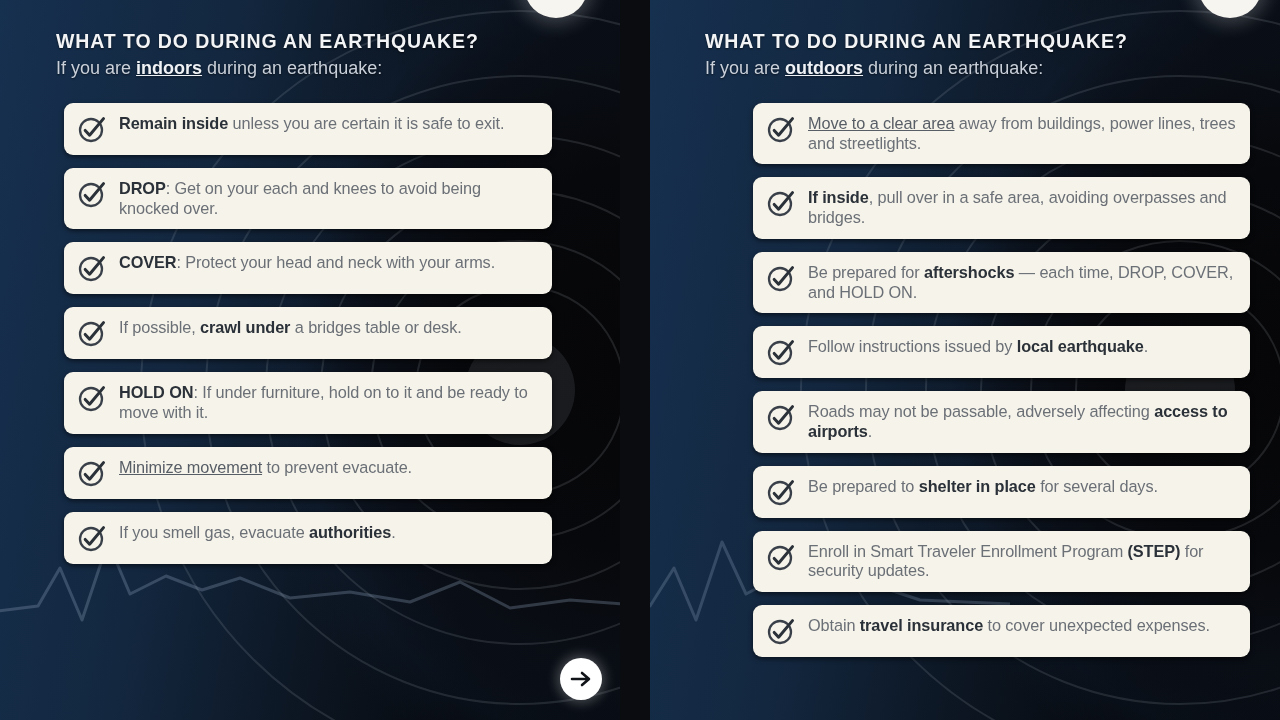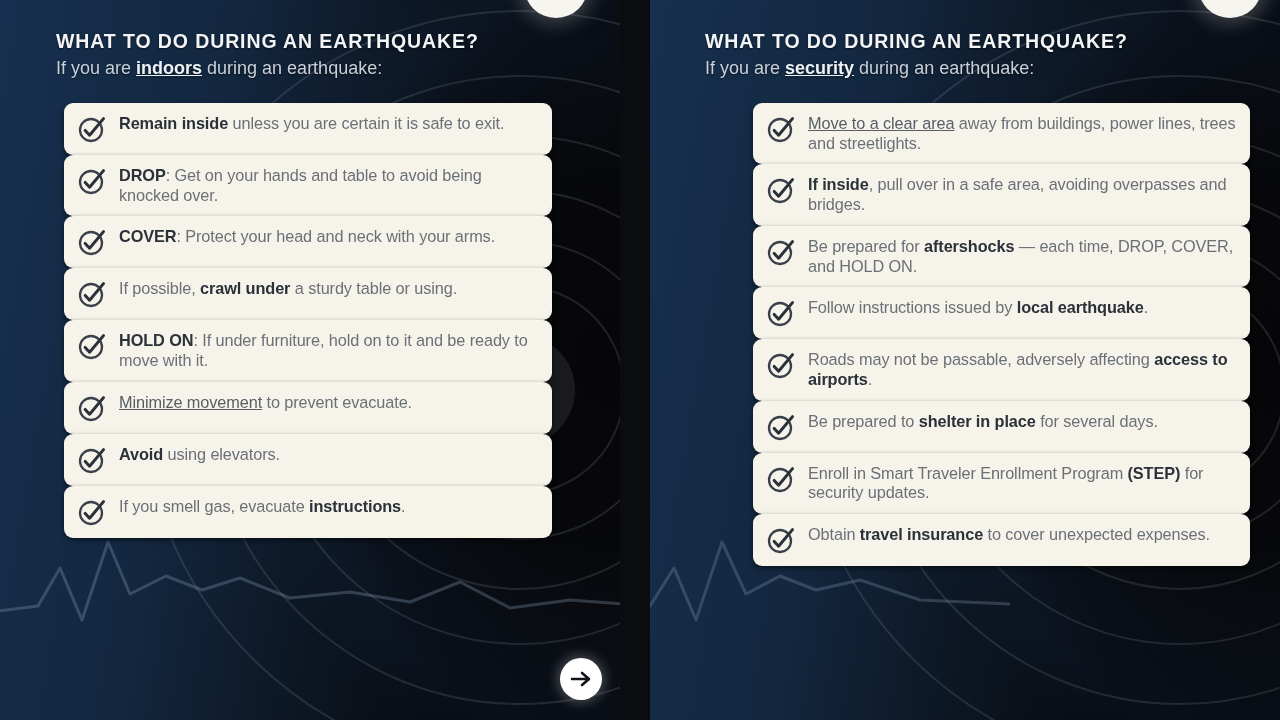--- a/index.html
+++ b/index.html
@@ -78,20 +78,21 @@
   .cards { position:absolute; top:103px; z-index:4; }
   .panel.left  .cards { left:64px; width:488px; }
   .panel.right .cards { left:733px; width:500px; }
   .panel.right .cards { left:103px; width:497px; }
 
   .card {
     display:flex; align-items:flex-start; gap:12px;
     background:#f6f3ea;
     border-radius:9px;
     padding:10px 14px 11px 13px;
+    margin-bottom:13px;
     box-shadow:0 2px 5px rgba(0,0,0,0.55);
     min-height:49px;
   }
   .card .txt {
     color:#6b7077; font-size:16.3px; line-height:1.21;
     letter-spacing:-0.1px; padding-top:1px;
   }
   .card .txt b { color:#2b3138; font-weight:700; }
   .card .txt u { color:#585e66; }
 
@@ -151,39 +152,39 @@
           </span>
           <div class="txt"><b>Remain inside</b><span> unless you are certain it is safe to exit.</span></div>
         </div>
         <div class="card">
           <span class="chk">
             <svg viewBox="0 0 30 30">
               <circle cx="14" cy="16" r="11" fill="none" stroke="#3a4049" stroke-width="2.3"></circle>
               <path d="M8.2 16.4 L12.6 21.2 L26.5 4.6" fill="none" stroke="#2b3138" stroke-width="3" stroke-linecap="round" stroke-linejoin="round"></path>
             </svg>
           </span>
-          <div class="txt"><b>DROP</b><span>: Get on your hands and table to avoid being knocked over.</span></div>
+          <div class="txt"><b>DROP</b><span>: Get on your each and knees to avoid being knocked over.</span></div>
         </div>
         <div class="card">
           <span class="chk">
             <svg viewBox="0 0 30 30">
               <circle cx="14" cy="16" r="11" fill="none" stroke="#3a4049" stroke-width="2.3"></circle>
               <path d="M8.2 16.4 L12.6 21.2 L26.5 4.6" fill="none" stroke="#2b3138" stroke-width="3" stroke-linecap="round" stroke-linejoin="round"></path>
             </svg>
           </span>
           <div class="txt"><b>COVER</b><span>: Protect your head and neck with your arms.</span></div>
         </div>
         <div class="card">
           <span class="chk">
             <svg viewBox="0 0 30 30">
               <circle cx="14" cy="16" r="11" fill="none" stroke="#3a4049" stroke-width="2.3"></circle>
               <path d="M8.2 16.4 L12.6 21.2 L26.5 4.6" fill="none" stroke="#2b3138" stroke-width="3" stroke-linecap="round" stroke-linejoin="round"></path>
             </svg>
           </span>
-          <div class="txt"><span>If possible, </span><b>crawl under</b><span> a sturdy table or using.</span></div>
+          <div class="txt"><span>If possible, </span><b>crawl under</b><span> a bridges table or desk.</span></div>
         </div>
         <div class="card">
           <span class="chk">
             <svg viewBox="0 0 30 30">
               <circle cx="14" cy="16" r="11" fill="none" stroke="#3a4049" stroke-width="2.3"></circle>
               <path d="M8.2 16.4 L12.6 21.2 L26.5 4.6" fill="none" stroke="#2b3138" stroke-width="3" stroke-linecap="round" stroke-linejoin="round"></path>
             </svg>
           </span>
           <div class="txt"><b>HOLD ON</b><span>: If under furniture, hold on to it and be ready to move with it.</span></div>
         </div>
@@ -196,30 +197,21 @@
           </span>
           <div class="txt"><u>Minimize movement</u><span> to prevent evacuate.</span></div>
         </div>
         <div class="card">
           <span class="chk">
             <svg viewBox="0 0 30 30">
               <circle cx="14" cy="16" r="11" fill="none" stroke="#3a4049" stroke-width="2.3"></circle>
               <path d="M8.2 16.4 L12.6 21.2 L26.5 4.6" fill="none" stroke="#2b3138" stroke-width="3" stroke-linecap="round" stroke-linejoin="round"></path>
             </svg>
           </span>
-          <div class="txt"><b>Avoid</b><span> using elevators.</span></div>
-        </div>
-        <div class="card">
-          <span class="chk">
-            <svg viewBox="0 0 30 30">
-              <circle cx="14" cy="16" r="11" fill="none" stroke="#3a4049" stroke-width="2.3"></circle>
-              <path d="M8.2 16.4 L12.6 21.2 L26.5 4.6" fill="none" stroke="#2b3138" stroke-width="3" stroke-linecap="round" stroke-linejoin="round"></path>
-            </svg>
-          </span>
-          <div class="txt"><span>If you smell gas, evacuate </span><b>instructions</b><span>.</span></div>
+          <div class="txt"><span>If you smell gas, evacuate </span><b>authorities</b><span>.</span></div>
         </div>
       </div>
 
     <button class="next-btn">
       <svg viewBox="0 0 24 24">
         <path d="M3 12h16M13 6l7 6-7 6" fill="none" stroke="#111418" stroke-width="2.6" stroke-linecap="round" stroke-linejoin="round"></path>
       </svg>
     </button>
   </section>
 
@@ -241,21 +233,21 @@
 
     <svg class="wave" style="left:-40px; top:520px; width:400px; height:120px;" viewBox="0 0 400 120" preserveAspectRatio="none">
       <polyline points="0,92 40,86 64,48 86,100 112,22 136,74 170,56 206,70 250,60 310,80 400,84" fill="none" stroke="#8fa4bd" stroke-width="3" stroke-opacity="0.5" stroke-linejoin="round" stroke-linecap="round"></polyline>
     </svg>
 
     <div class="top-circle" style="right:18px;"></div>
 
     <div class="head">
       <div class="title">WHAT TO DO DURING AN EARTHQUAKE?</div>
       <div class="sub">
-        <span>If you are </span><b>security</b><span> during an earthquake:</span>
+        <span>If you are </span><b>outdoors</b><span> during an earthquake:</span>
       </div>
     </div>
 
     <div class="cards" id="cards-1">
         <div class="card">
           <span class="chk">
             <svg viewBox="0 0 30 30">
               <circle cx="14" cy="16" r="11" fill="none" stroke="#3a4049" stroke-width="2.3"></circle>
               <path d="M8.2 16.4 L12.6 21.2 L26.5 4.6" fill="none" stroke="#2b3138" stroke-width="3" stroke-linecap="round" stroke-linejoin="round"></path>
             </svg>

